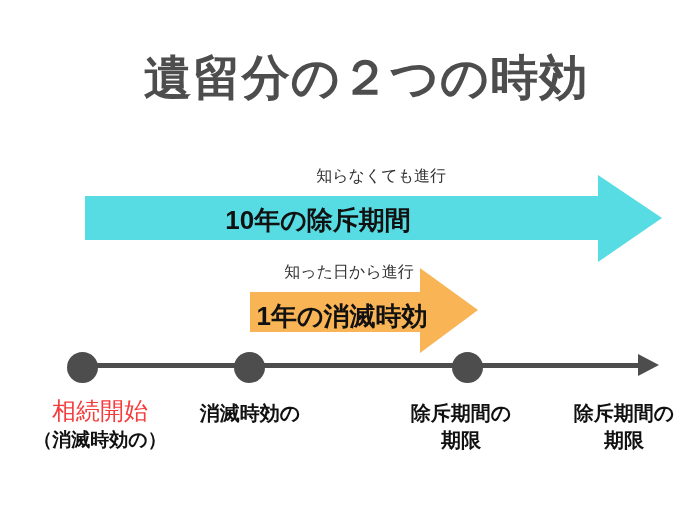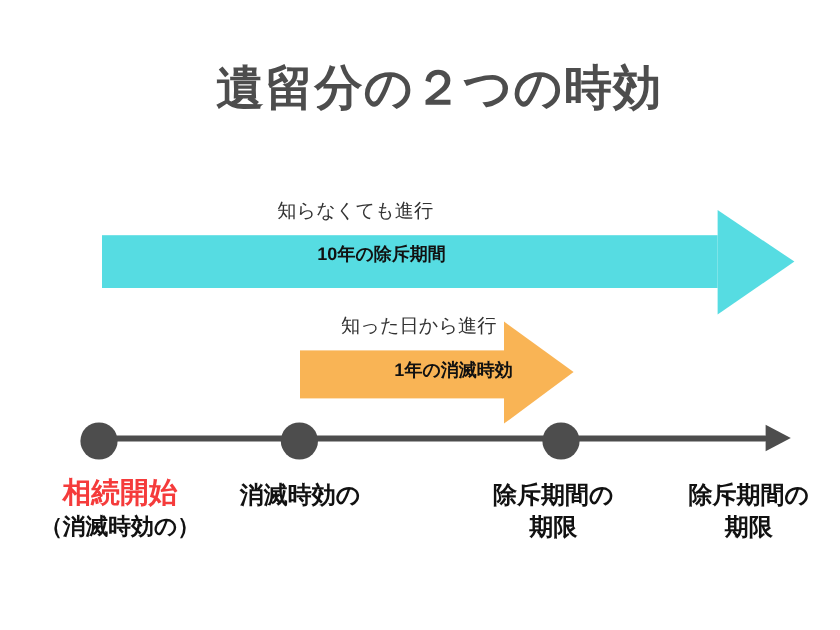--- a/index.html
+++ b/index.html
@@ -18,36 +18,36 @@
 
   
   .title {
     position: absolute;
     top: 46px;
     left: 0;
     width: 100%;
     padding-left: 32px;
     box-sizing: border-box;
     text-align: center;
-    font-size: 40px;
+    font-size: 48px;
     font-weight: 700;
     color: #4d4d4d;
     letter-spacing: 1px;
   }
 
   
   .note {
     position: absolute;
     width: 300px;
     text-align: center;
     font-size: 16px;
     font-weight: 500;
     color: #333333;
   }
-  .note-cyan   { left: 146px; top: 166px; }
+  .note-cyan   { left: 146px; top: 166px; text-align: right; }
   .note-orange { left: 199px; top: 262px; }
 
   
   .arrow-body {
     position: absolute;
   }
   .arrow-body-cyan {
     left: 85px; top: 196px;
     width: 513px; height: 44px;
     background: #56dce2;
@@ -69,26 +69,26 @@
   }
   .arrow-head-orange {
     left: 420px; top: 268px;
     border-top: 42px solid transparent;
     border-bottom: 43px solid transparent;
     border-left: 58px solid #f9b455;
   }
   .arrow-label {
     position: absolute;
     text-align: center;
-    font-size: 15px;
+    font-size: 26px;
     font-weight: 700;
     color: #111111;
   }
   .arrow-label-cyan   { left: 85px;  top: 203px; width: 466px; }
-  .arrow-label-orange { left: 250px; top: 299px; width: 184px; padding-left: 36px; }
+  .arrow-label-orange { left: 250px; top: 299px; width: 184px; }
 
   
   .timeline-line {
     position: absolute;
     left: 80px; top: 363px;
     width: 560px; height: 5px;
     background: #4d4d4d;
     border-radius: 3px;
   }
   .timeline-arrowhead {
@@ -119,21 +119,21 @@
     font-weight: 700;
   }
   .tl-label-1 { left: 19px;  top: 396px; width: 162px; }
   .tl-label-2 { left: 175px; top: 400px; }
   .tl-label-3 { left: 386px; top: 400px; }
   .tl-label-4 { left: 549px; top: 400px; }
 
   .tl-label-1 .line1 {
     font-size: 24px;
     line-height: 30px;
-    font-weight: 700;
+    font-weight: 400;
     color: #f53b3b;
   }
   .tl-label-1 .line2 {
     font-size: 19px;
     line-height: 27px;
   }
   .tl-label .line1, .tl-label .line2 {
     white-space: nowrap;
   }
   .tl-label-2 .line1, .tl-label-3 .line1, .tl-label-4 .line1,

